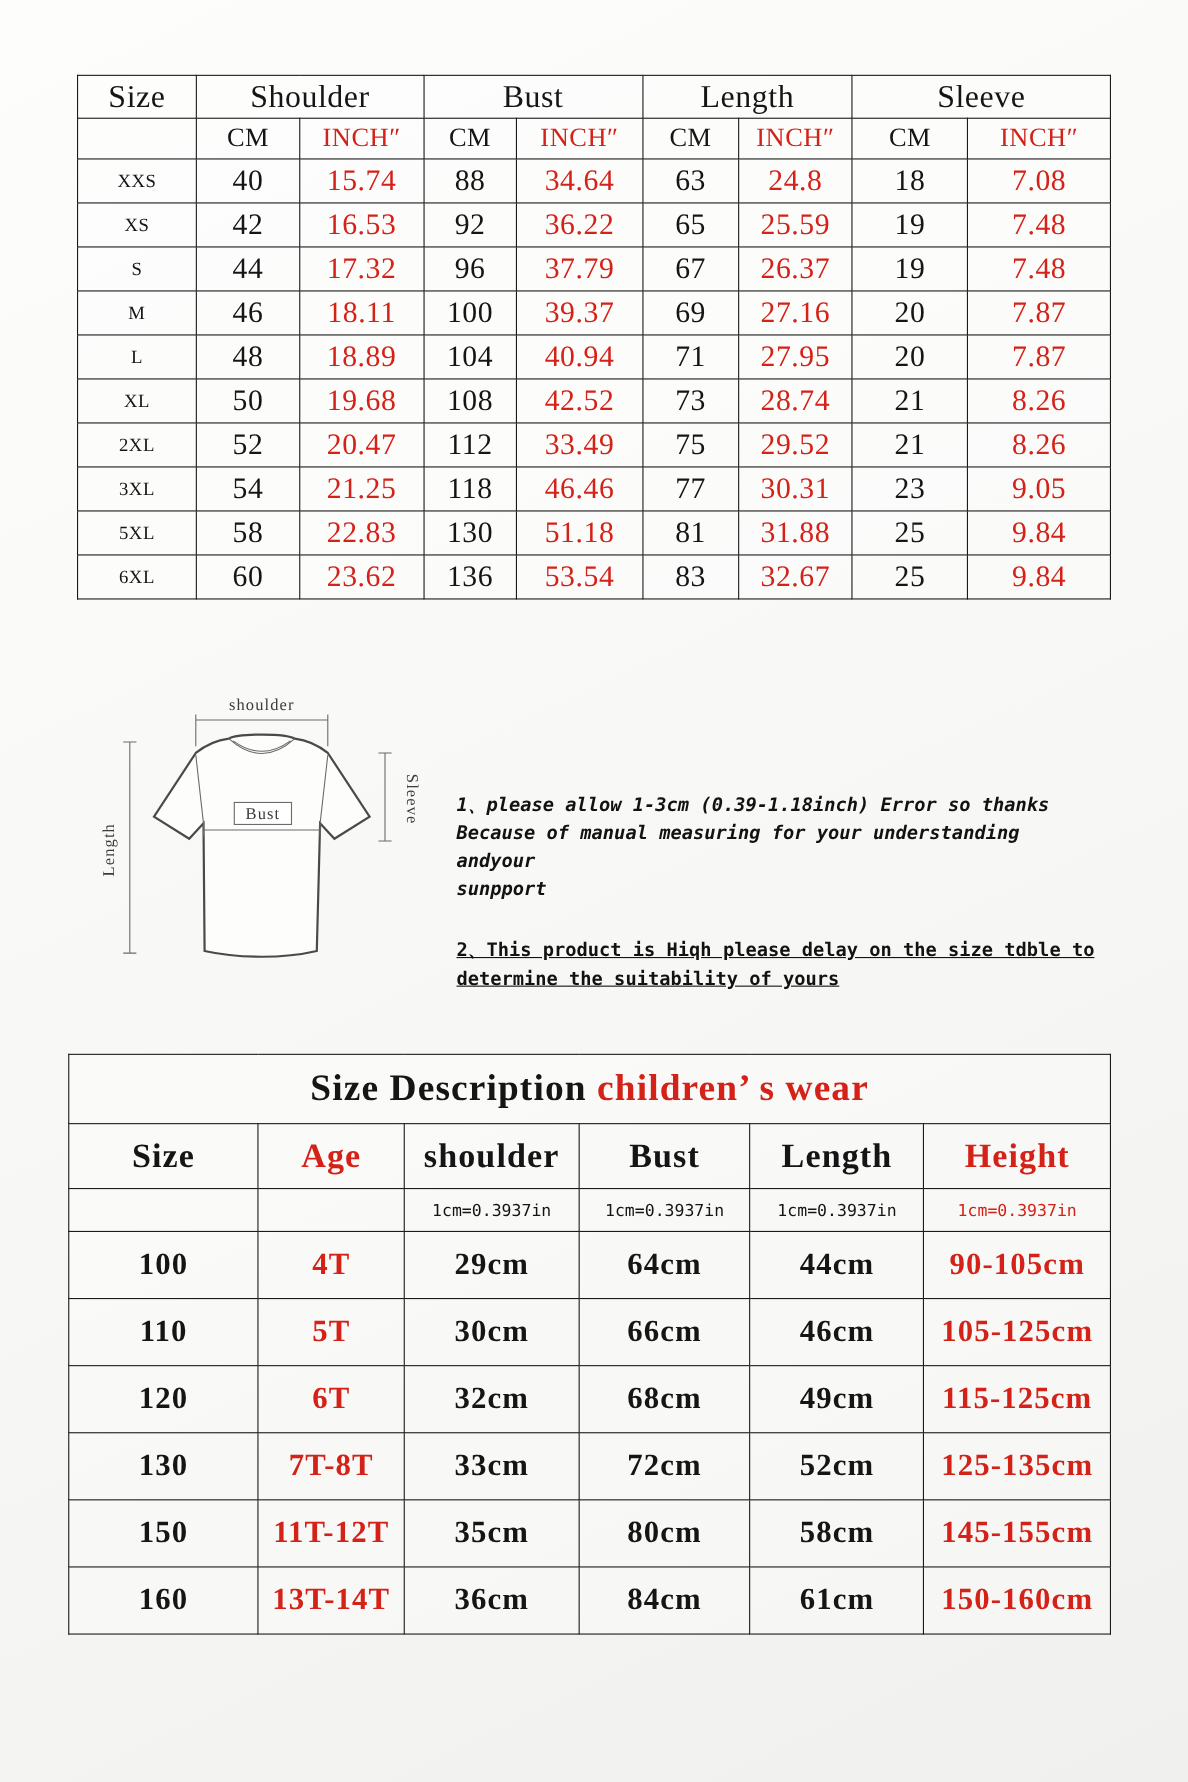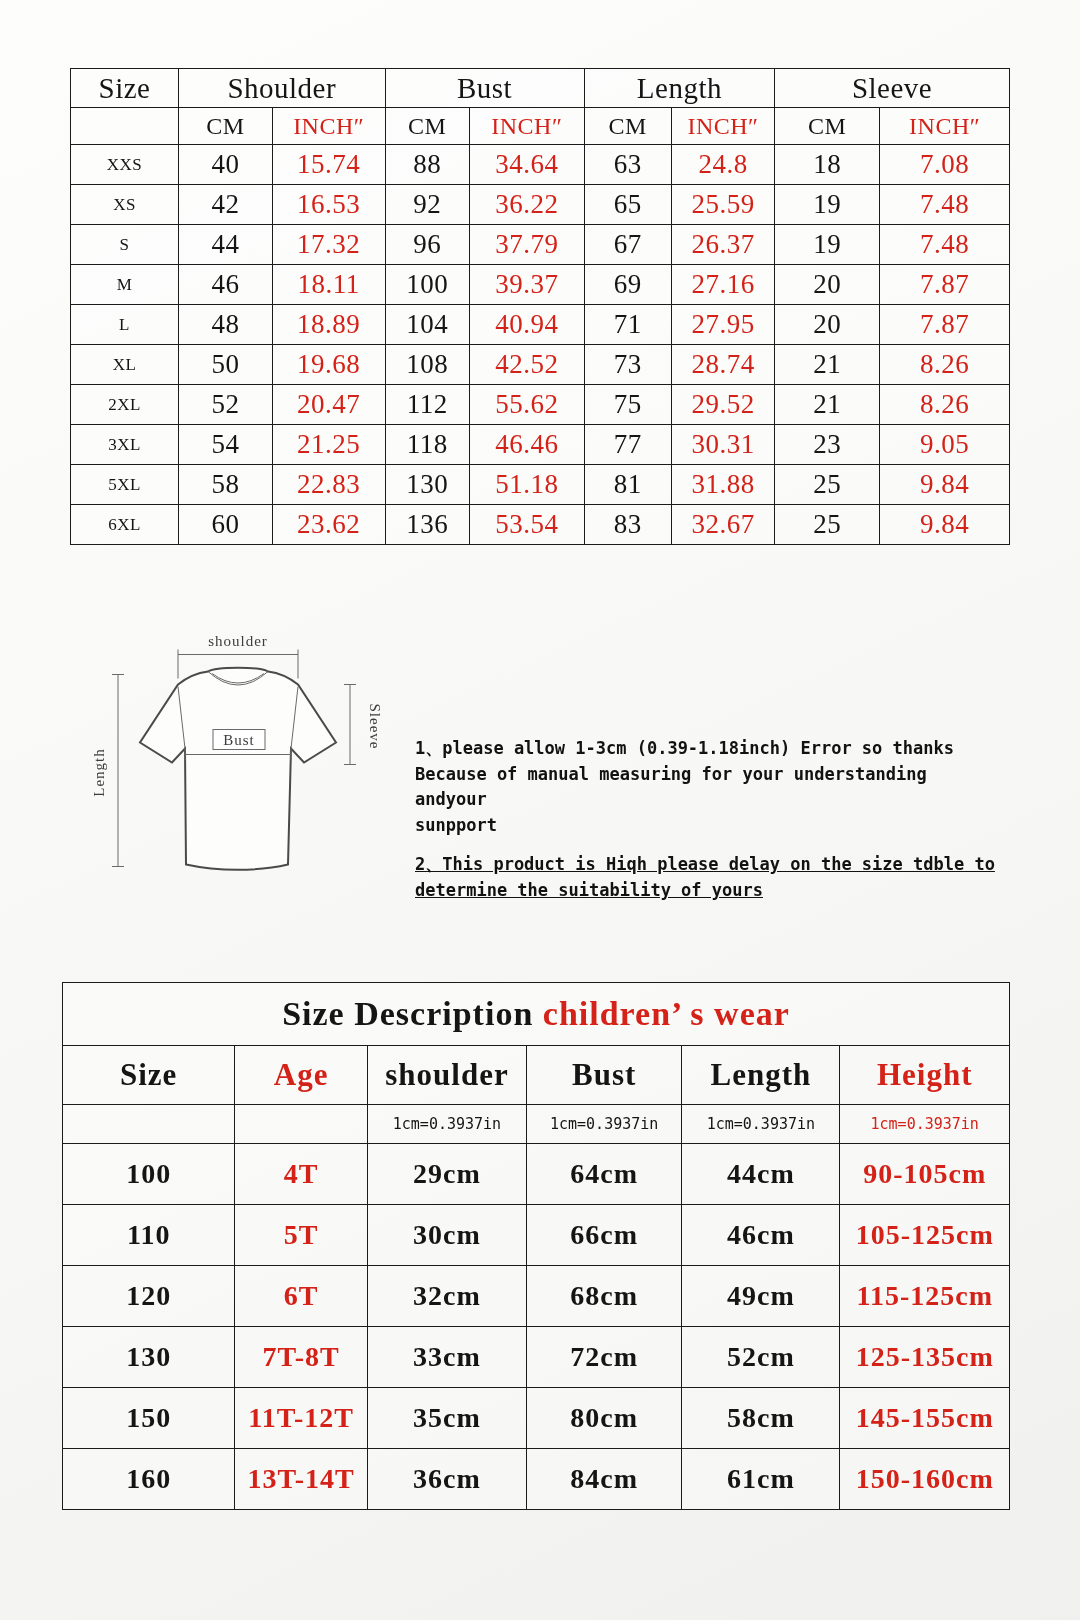--- a/index.html
+++ b/index.html
@@ -34,28 +34,27 @@
   .diagram text{font-family:"Liberation Serif", serif;fill:#3c3c3c;font-size:15px;letter-spacing:1px;}
   .diagram .outline{fill:rgba(255,255,255,0.65);stroke:#4a4a4a;stroke-width:2;}
   .diagram .thin{stroke:#6a6a6a;stroke-width:1;fill:none;}
   
   .note{
     position:absolute;left:415px;width:585px;
     font-family:"DejaVu Sans Mono", monospace;
     font-size:17px;font-weight:bold;line-height:1.5;
     color:#121212;white-space:pre-line;letter-spacing:0px;
   }
-  #note-1{top:736px;}
+  #note-1{top:720px;font-style:italic;}
   #note-2{top:852px;text-decoration:underline;}
   
   #children-table{
     position:absolute;left:62px;top:958px;width:948px;
     border-collapse:collapse;table-layout:fixed;
     background:rgba(255,255,255,0.35);
-    margin-top:24px;
   }
   #children-table th,#children-table td{
     border:1.5px solid #1b1b1b;
     text-align:center;vertical-align:middle;padding:0;
   }
   #children-table tr.title-row td{height:62px;font-size:34px;font-weight:bold;letter-spacing:1px;}
   #children-table tr.head-row th{height:58px;font-size:31px;font-weight:bold;letter-spacing:1px;}
   #children-table tr.unit-row td{height:38px;font-size:15px;font-weight:normal;font-family:"DejaVu Sans Mono",monospace;}
   #children-table tr.data-row td{height:60px;font-size:28px;font-weight:bold;letter-spacing:1px;}
 </style>
@@ -161,21 +160,21 @@
           <td class="">73</td>
           <td class="red">28.74</td>
           <td class="">21</td>
           <td class="red">8.26</td>
         </tr>
         <tr>
           <th>2XL</th>
           <td class="">52</td>
           <td class="red">20.47</td>
           <td class="">112</td>
-          <td class="red">55.62</td>
+          <td class="red">33.49</td>
           <td class="">75</td>
           <td class="red">29.52</td>
           <td class="">21</td>
           <td class="red">8.26</td>
         </tr>
         <tr>
           <th>3XL</th>
           <td class="">54</td>
           <td class="red">21.25</td>
           <td class="">118</td>

